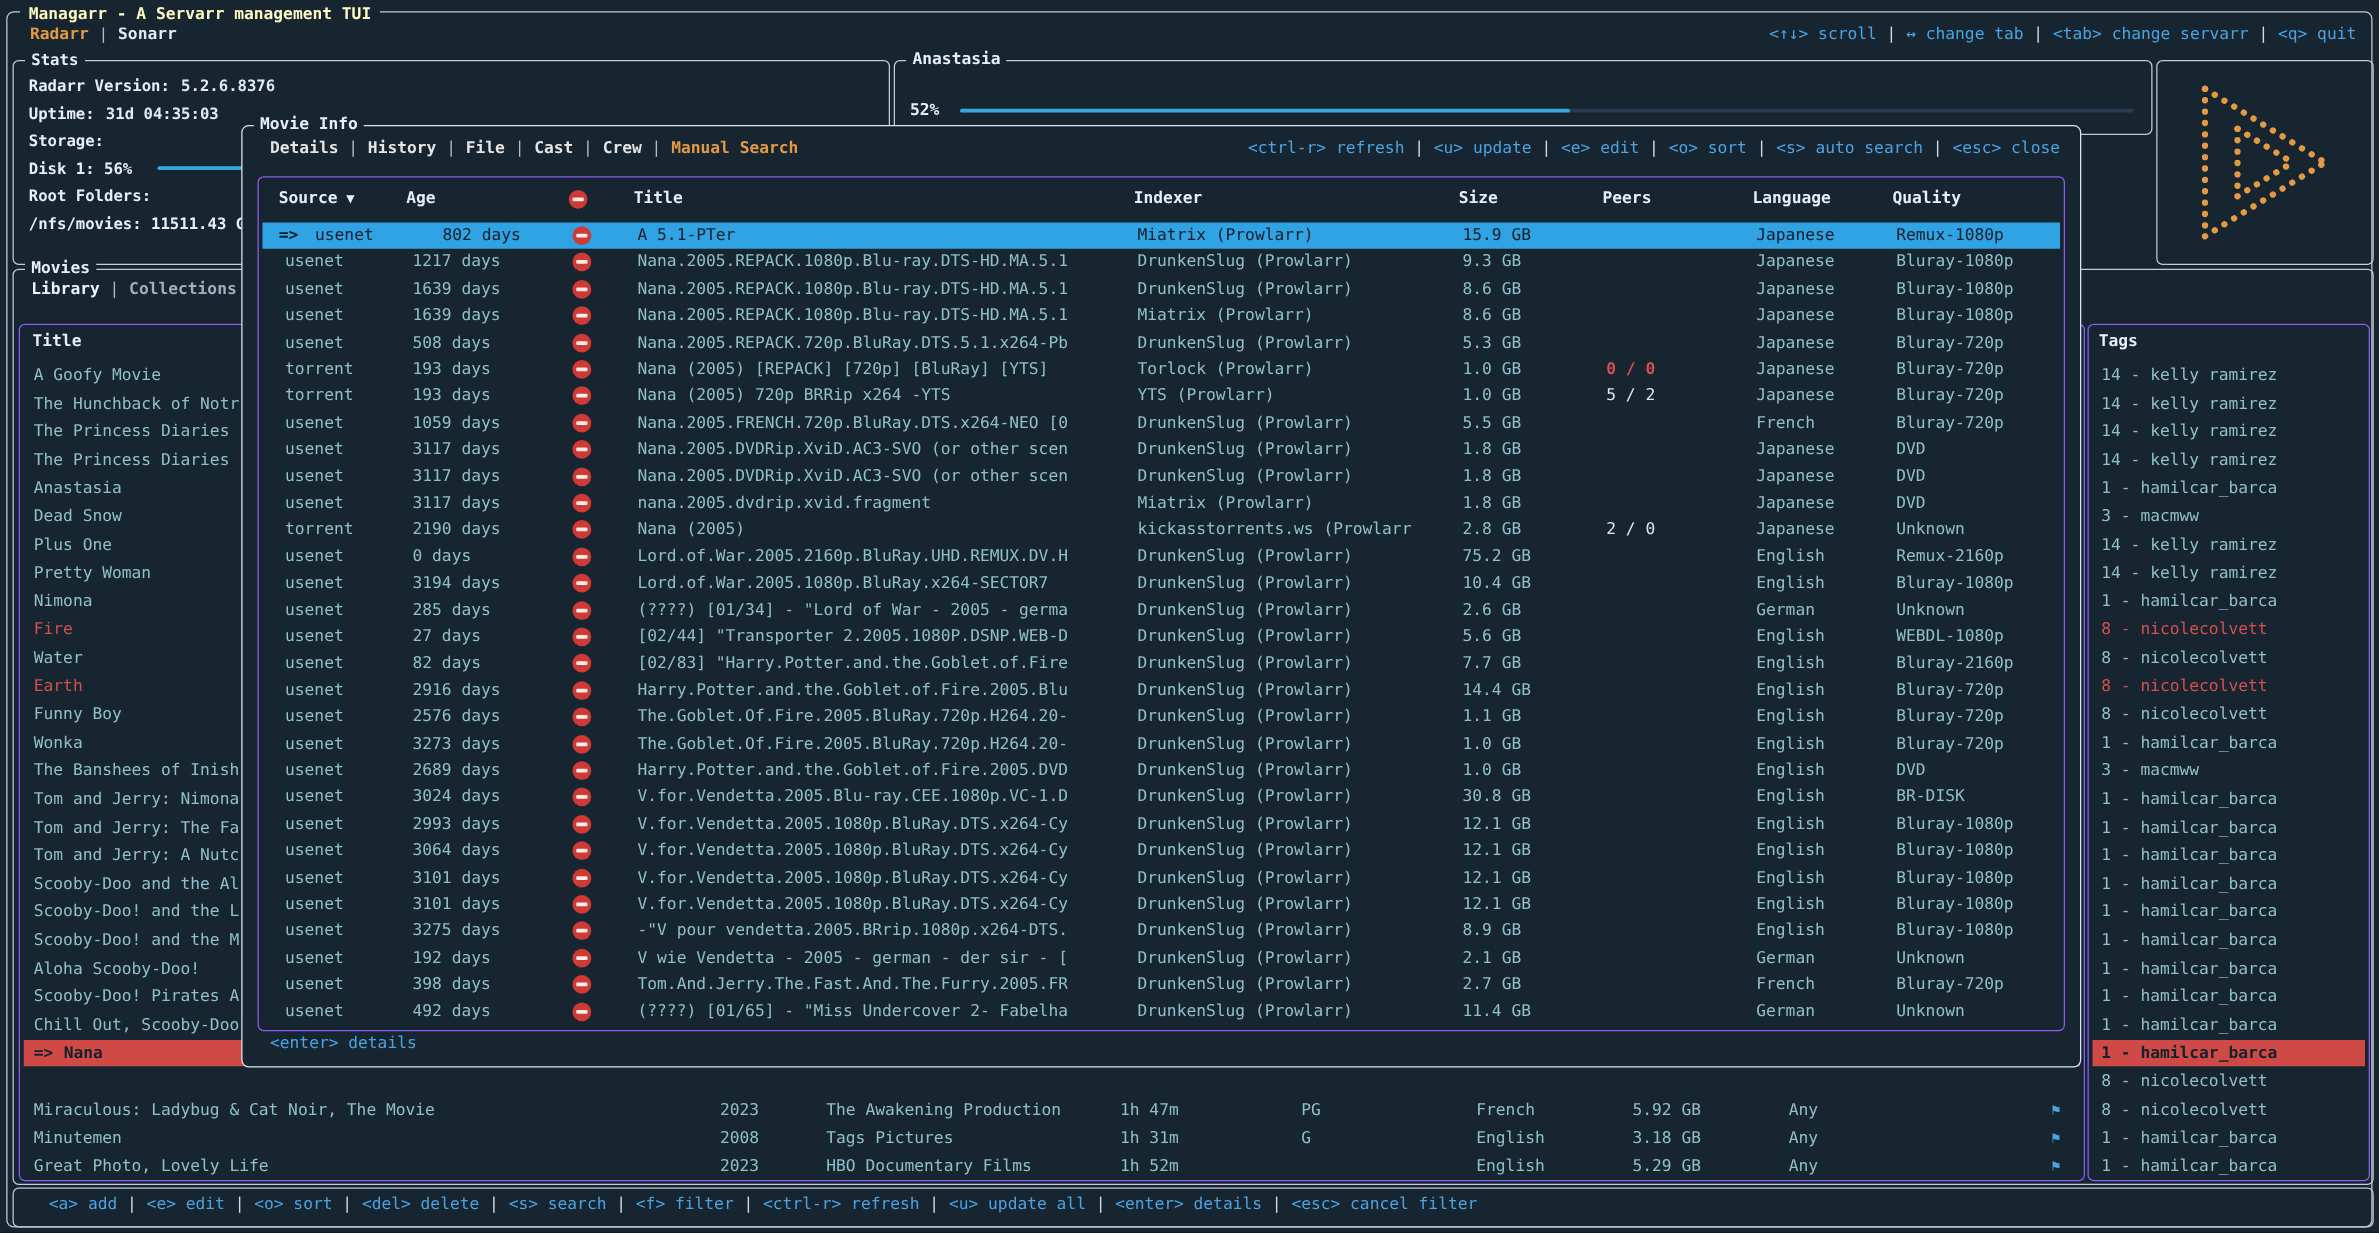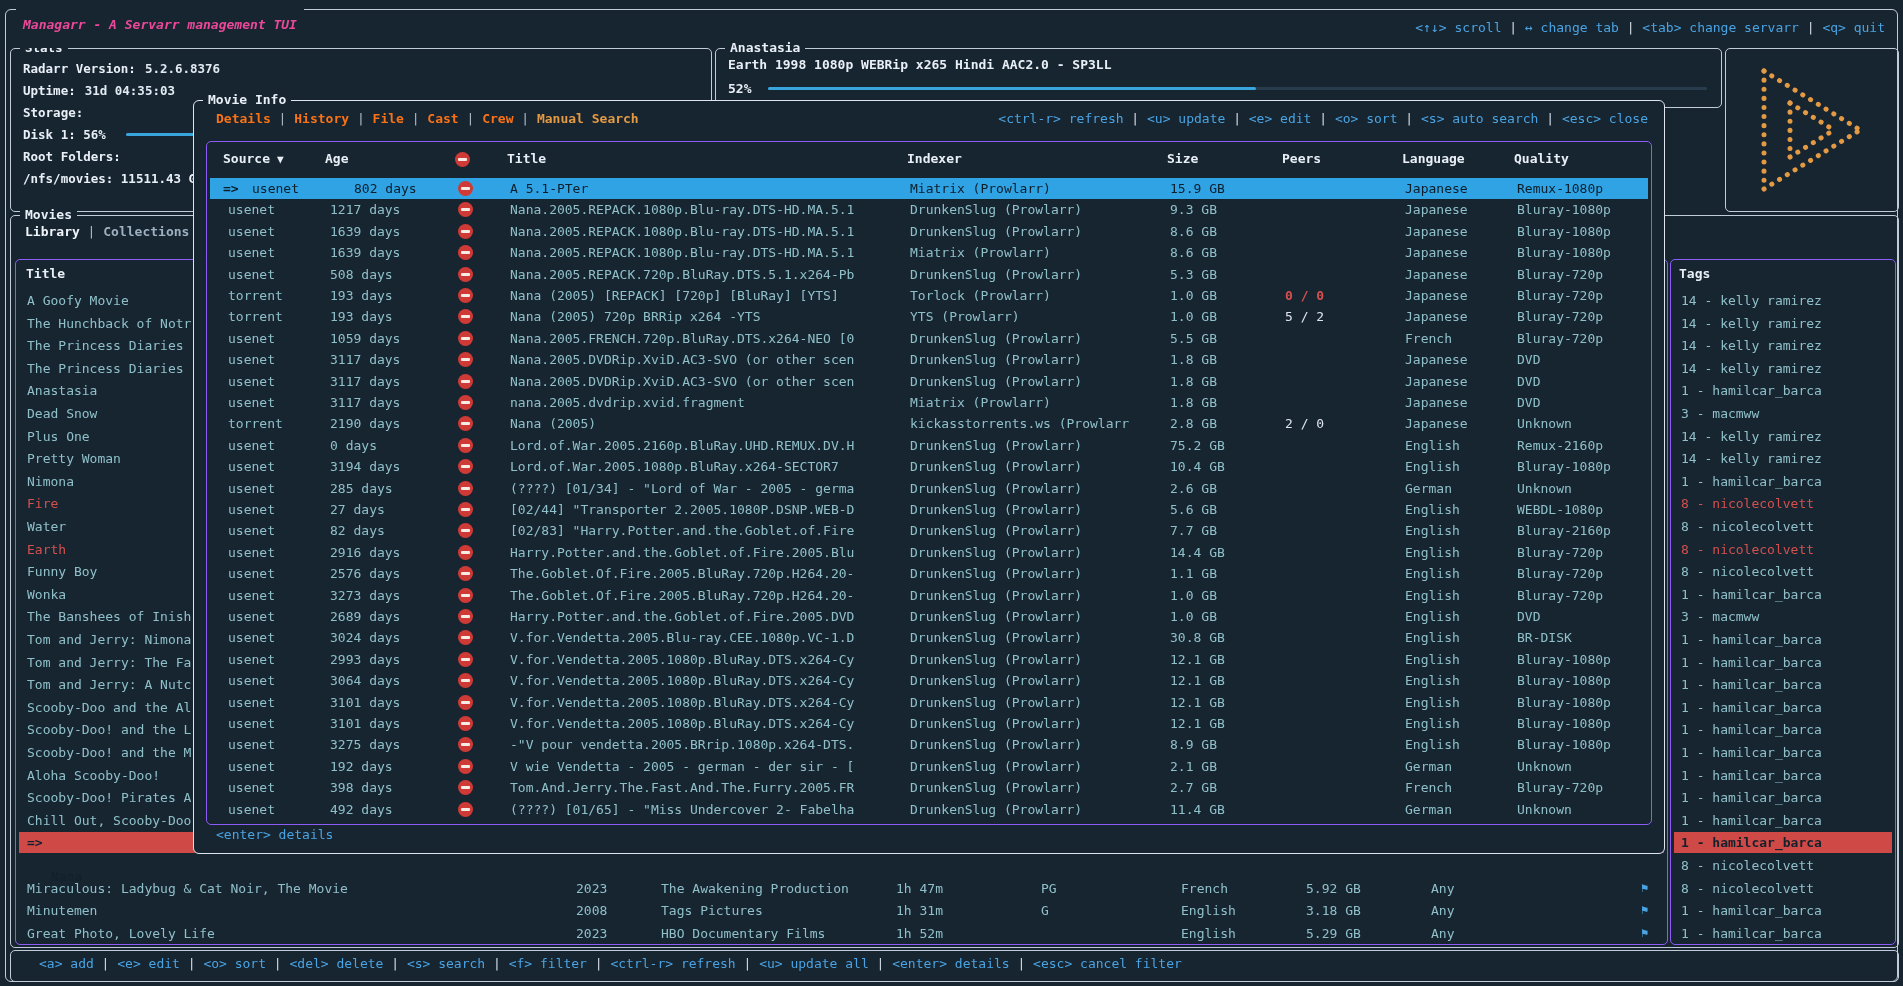--- a/index.html
+++ b/index.html
@@ -1,20 +1,20 @@
 <!DOCTYPE html>
 <html><head>
 <meta charset="utf-8">
 <style>
   html,body{margin:0;padding:0;background:#0d151d;}
   .app{position:relative;width:1903px;height:986px;background:#172531;overflow:hidden;
        font-family:"DejaVu Sans Mono","Liberation Mono",monospace;font-size:13px;color:#8fc0c9;}
   .app-border{position:absolute;left:5px;top:9px;right:5px;bottom:4px;border:1px solid #c2ccd8;border-radius:6px;}
-  .app-title{position:absolute;left:16px;top:1px;z-index:3;background:#172531;padding:16px 7px;
-             color:#ec4899;font-style:italic;font-weight:bold;white-space:nowrap;}
+  .app-title{position:absolute;left:16px;top:1px;z-index:3;background:#172531;padding:3px 7px;
+             color:#fef9c3;font-weight:bold;white-space:nowrap;}
   .servarr-tabs{position:absolute;left:24px;top:20px;white-space:nowrap;z-index:2;}
   .servarr-tabs .tab{color:#e4ebf3;font-weight:bold;}
   .servarr-tabs .tab.active{color:#e39a43;}
   .tsep{color:#aebbc8;}
   .keys{color:#4aa3e2;white-space:nowrap;}
   .keys .kb{color:#4aa3e2;}
   .keys .ksep{color:#d3dce5;}
   .top-keys{position:absolute;right:18px;top:20px;z-index:2;}
 
   .panel{position:absolute;border:1px solid #c2ccd8;border-radius:5px;}
@@ -48,35 +48,35 @@
   .tags-box{left:1659px;top:43px;width:224px;height:684px;}
   .mvrow{position:absolute;left:3px;right:3px;height:21px;line-height:21px;}
   .mvrow .mv-title{position:absolute;left:8px;white-space:nowrap;}
   .mv-col{position:absolute;white-space:nowrap;}
   .mv-year{left:557px;}.mv-studio{left:642px;}.mv-runtime{left:877px;}.mv-cert{left:1022px;}
   .mv-lang{left:1162px;}.mv-size{left:1287px;}.mv-profile{left:1412px;}
   .mv-flag{left:1622px;color:#4aa3e2;font-size:12px;}
   .mv-marker{position:absolute;left:8px;font-weight:bold;}
   .mvrow.miss{color:#d4504e;}
   .mvrow.sel{background:#cf4a47;color:#13212d;font-weight:bold;}
-  .mvrow.sel .mv-title{left:32px;margin-top:34px;}
+  .mvrow.sel .mv-title{left:32px;}
   .tagrow{position:absolute;left:3px;right:3px;height:21px;line-height:21px;}
   .tagrow .tag-label{position:absolute;left:7px;white-space:nowrap;}
   .tagrow.miss{color:#d4504e;}
   .tagrow.sel{background:#cf4a47;color:#13212d;font-weight:bold;}
 
   
   .bottom-bar{left:10px;top:950px;width:1887px;height:30px;}
   .bottom-keys{position:absolute;left:28px;top:5px;}
 
   
   .modal{position:absolute;left:193px;top:100px;width:1470px;height:752px;background:#172531;
          border:1px solid #dde6ef;border-radius:6px;z-index:10;}
   .modal-tabs{position:absolute;left:22px;top:10px;white-space:nowrap;}
-  .modal-tabs .tab{color:#f97316;font-weight:bold;}
+  .modal-tabs .tab{color:#e5e5e5;font-weight:bold;}
   .modal-tabs .tab.active{color:#e39a43;}
   .modal-keys{position:absolute;right:16px;top:10px;}
   .search-box{left:12px;top:40px;width:1444px;height:682px;}
   .shdr{position:absolute;top:9px;font-weight:bold;color:#e9eff6;white-space:nowrap;}
   .sort-ind{margin-left:7px;font-size:11px;}
   .h-src{left:16px;}.h-age{left:118px;}.h-title{left:300px;}.h-idx{left:700px;}
   .h-size{left:960px;}.h-peers{left:1075px;}.h-lang{left:1195px;}.h-qual{left:1307px;}
   .h-ico{position:absolute;left:248px;top:10px;}
   .srow{position:absolute;left:3px;right:3px;height:21px;line-height:21px;}
   .scell{position:absolute;white-space:nowrap;}
@@ -127,21 +127,20 @@
     <div class="sline" style="top:120px">
       <span class="lbl">/nfs/movies: 11511.43 GB</span>
     </div>
     <div class="gauge" style="left:200px;right:14px;top:128px">
       <div class="gfill" style="width: 100%;"></div>
     </div>
   </section>
 
   <section class="panel downloads-panel">
     <span class="ptitle">Anastasia</span>
-    <div class="dline" style="top:6px">Earth 1998 1080p WEBRip x265 Hindi AAC2.0 - SP3LL</div>
     <div class="dline" style="top:30px">52%</div>
     <div class="gauge" style="left:52px;right:14px;top:38px">
       <div class="gfill" style="width: 52%;"></div>
     </div>
   </section>
 
   <section class="panel logo-panel">
     <svg width="124" height="134" viewBox="0 0 124 134">
       <g fill="none" stroke="#e39a43" stroke-width="5" stroke-linecap="round" stroke-dasharray="0.1 9">
         <path d="M14 8 L14 126"></path>

